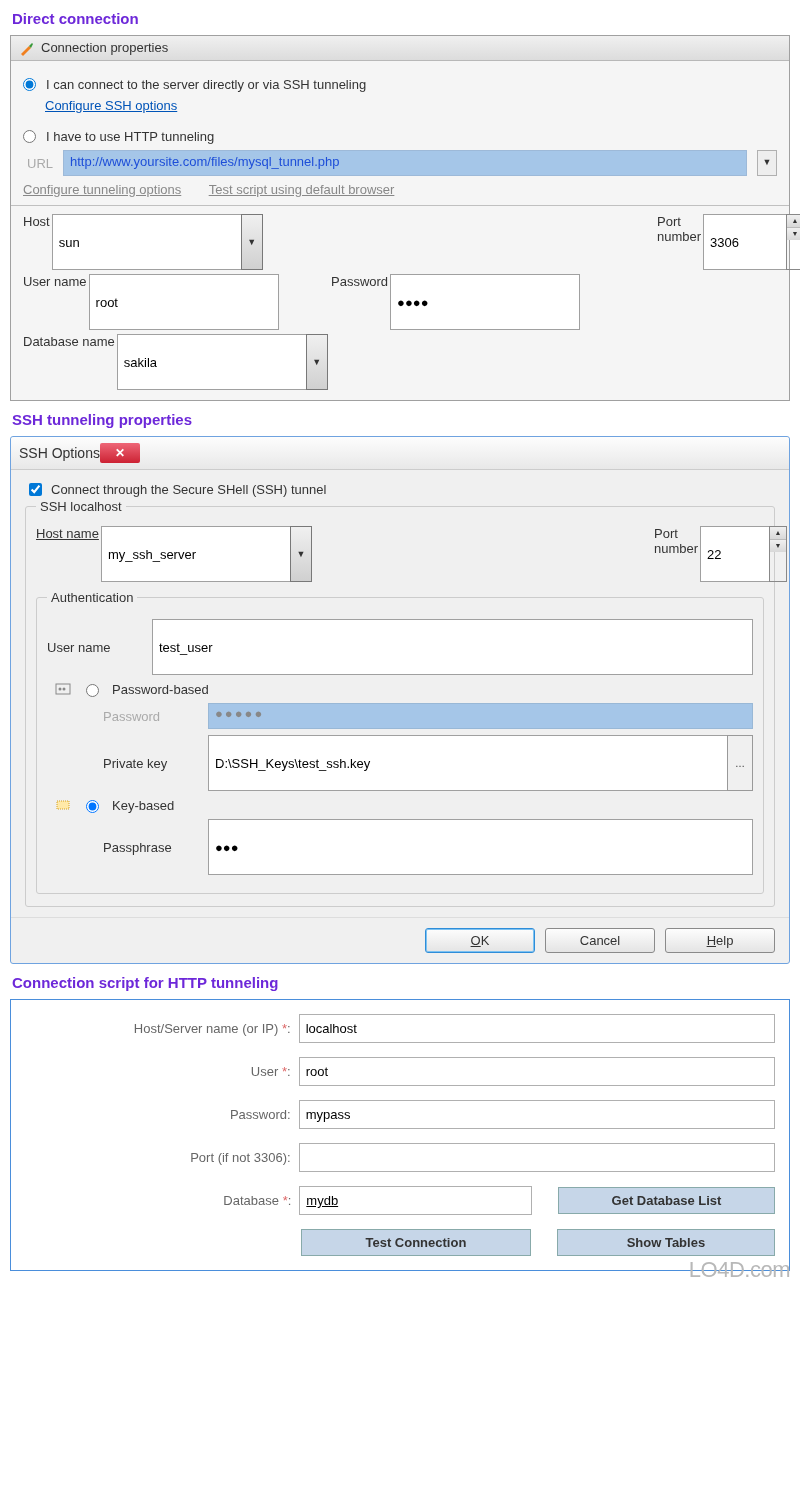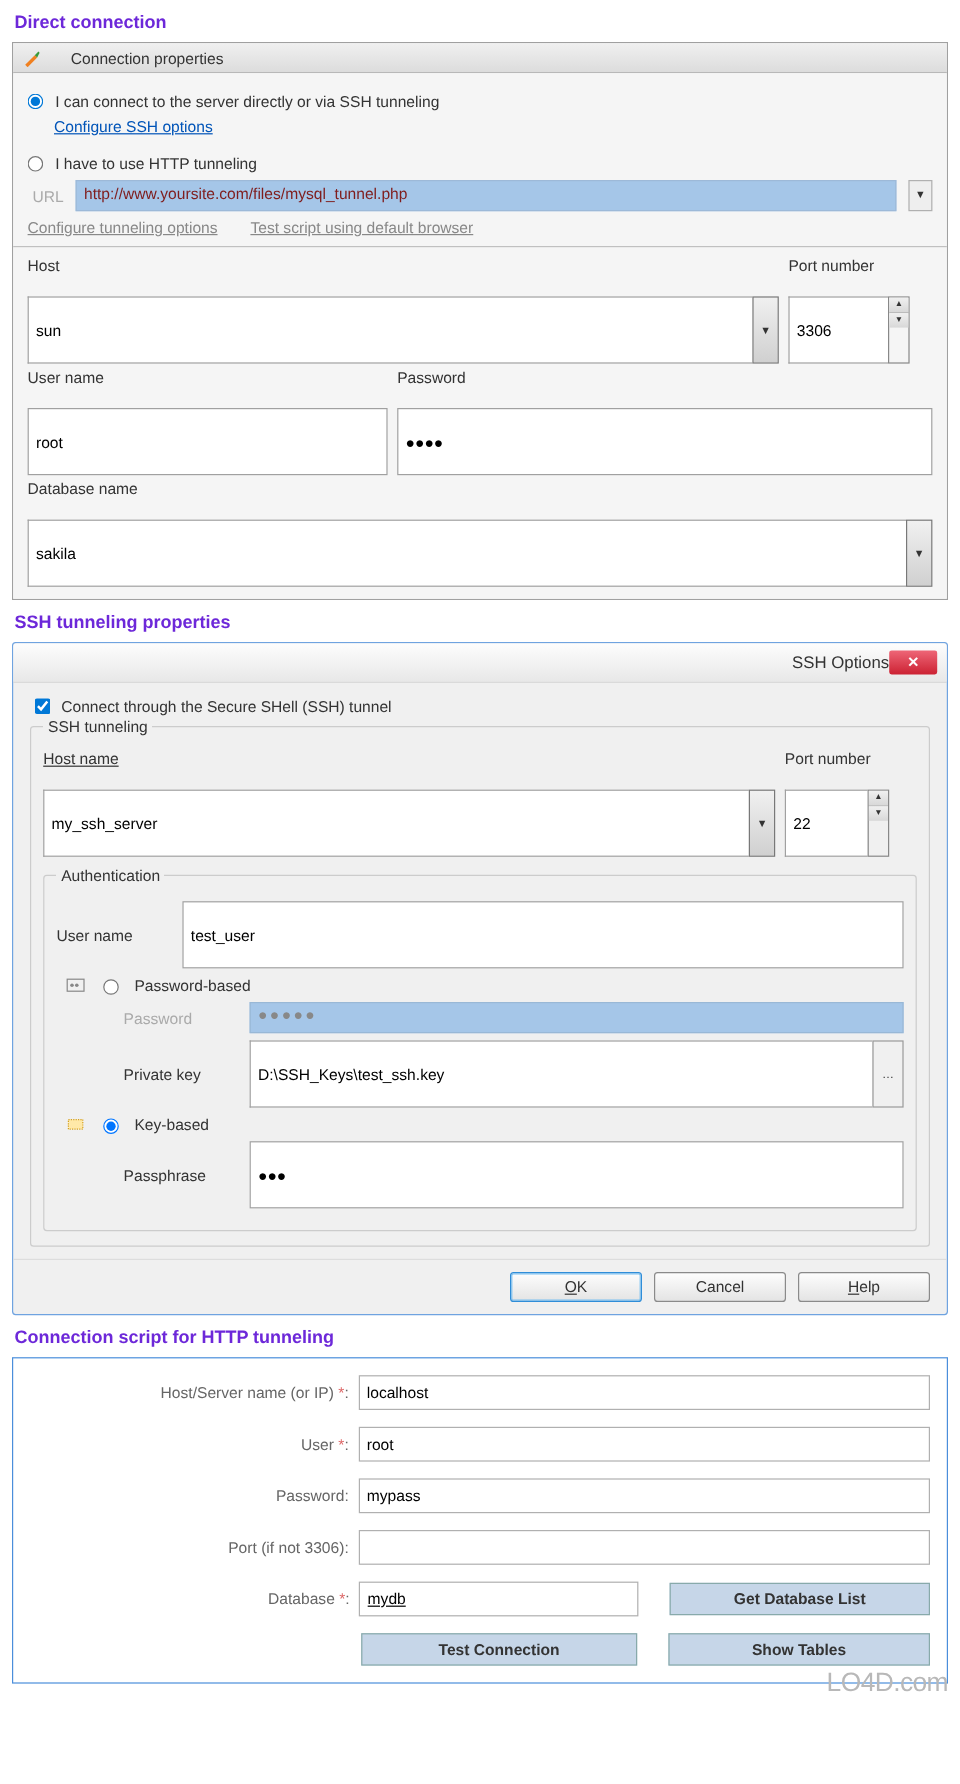--- a/index.html
+++ b/index.html
@@ -1,44 +1,44 @@
 <!DOCTYPE html>
 <html><head>
 <meta charset="utf-8">
 <style>
 body{margin:0;font-family:"Segoe UI",Tahoma,Arial,sans-serif;font-size:13px;color:#333;background:#fff;width:800px}
 .section-title{color:#6d28d9;font-weight:bold;font-size:15px;margin:10px 12px 8px}
 .panel{border:1px solid #a0a0a0;margin:0 10px 8px;background:#f5f5f5}
-.panel-header{background:linear-gradient(#f0f0f0,#dcdcdc);border-bottom:1px solid #b8b8b8;padding:4px 8px;font-weight:normal;display:flex;align-items:center;gap:24px}
+.panel-header{background:linear-gradient(#f0f0f0,#dcdcdc);border-bottom:1px solid #b8b8b8;padding:4px 8px;font-weight:normal;display:flex;gap:6px}
 .panel-body{padding:10px 12px;background:#f5f5f5}
 .radio-row{display:flex;align-items:center;gap:6px;margin:6px 0}
 .radio-row input[type=radio]{margin:0 4px 0 0;accent-color:#0078d7}
 .link{color:#0054b8;text-decoration:underline;cursor:pointer;margin-left:22px}
 .link-gray{color:#888;text-decoration:underline;margin-right:24px}
 .url-row{display:flex;align-items:center;gap:10px;margin:4px 0 6px}
 .url-label{color:#aaa;margin-left:4px}
-.url-input{flex:1;background:#a5c6e8;border:1px solid #9db9d8;padding:3px 6px;color:#7f1d1d;height:18px}
+.url-input{flex:1;background:#a5c6e8;border:1px solid #9db9d8;padding:3px 6px;color:#1d4ed8;height:18px}
 .dd-btn{width:18px;height:24px;border:1px solid #b0b0b0;background:#eee;text-align:center;font-size:9px;line-height:22px}
 .divider{border-top:1px solid #c0c0c0;margin:8px -12px}
 .row{display:flex;gap:8px;margin-top:4px}
-.col{display:flex;flex-direction:column;gap:18px}
+.col{display:flex;flex-direction:row;gap:2px}
 .col.grow{flex:1}
 .label{color:#333;font-size:13px}
 .text-input{border:1px solid #a0a0a0;background:#fff;padding:18px 6px;height:18px;font-family:inherit;font-size:13px}
 .combo{display:flex}
 .combo .text-input{flex:1;border-right:none}
 .combo-btn{width:20px;border:1px solid #787878;background:linear-gradient(#f0f0f0,#d0d0d0);display:flex;align-items:center;justify-content:center;font-size:9px}
 .spinner-wrap{display:flex}
 .spinner-wrap .text-input{width:70px;border-right:none}
 .spin-btns{display:flex;flex-direction:column;border:1px solid #888}
 .spin-btns div{width:16px;height:12px;font-size:7px;background:linear-gradient(#f0f0f0,#d8d8d8);text-align:center;line-height:11px;border-bottom:1px solid #bbb}
 .spin-btns div:last-child{border-bottom:none}
 
 .win{border:1px solid #6fa3e0;margin:0 10px 8px;background:#f0f0f0;border-radius:3px}
-.win-title{background:linear-gradient(#fdfdfd,#e8e8e8);padding:6px 8px;font-size:14px;display:flex;justify-content:flex-end;align-items:center;border-bottom:1px solid #ccc;border-radius:3px 3px 0 0}
+.win-title{background:linear-gradient(#fdfdfd,#e8e8e8);padding:6px 8px;font-size:14px;display:flex;justify-content:flex-start;align-items:center;border-bottom:1px solid #ccc;border-radius:3px 3px 0 0}
 .close-btn{background:linear-gradient(#e67,#c23);color:#fff;width:40px;height:20px;border-radius:2px;display:flex;align-items:center;justify-content:center;font-weight:bold;font-size:12px}
 .win-body{padding:10px 14px}
 .chk-row{display:flex;align-items:center;gap:6px;margin-bottom:0}
 .chk-row input{accent-color:#0078d7}
 fieldset{border:1px solid #ccc;border-radius:3px;padding:8px 10px 12px;margin:0}
 legend{padding:0 4px;color:#333}
 .auth-row{display:flex;align-items:center;gap:10px;margin:6px 0}
 .auth-label{width:95px;text-align:left}
 .pw-disabled{flex:1;background:#a5c6e8;border:1px solid #99b8d6;height:20px;padding:2px 6px;color:#888;letter-spacing:2px}
 .text-input.fl{flex:1}
@@ -140,21 +140,21 @@
     <div class="close-btn">
         <span>✕</span>
       </div>
   </div>
   <div class="win-body">
     <div class="chk-row">
       <input type="checkbox" checked="" style="">
       <span>Connect through the Secure SHell (SSH) tunnel</span>
     </div>
     <fieldset>
-      <legend>SSH tunneling</legend>
+      <legend>SSH localhost</legend>
       <div class="row">
         <div class="col grow">
           <span class="label" style="text-decoration:underline">Host name</span>
           <div class="combo">
             <input class="text-input" value="my_ssh_server" style="">
             <div class="combo-btn">▼</div>
           </div>
         </div>
         <div class="col" style="width:110px">
           <span class="label">Port number</span>

